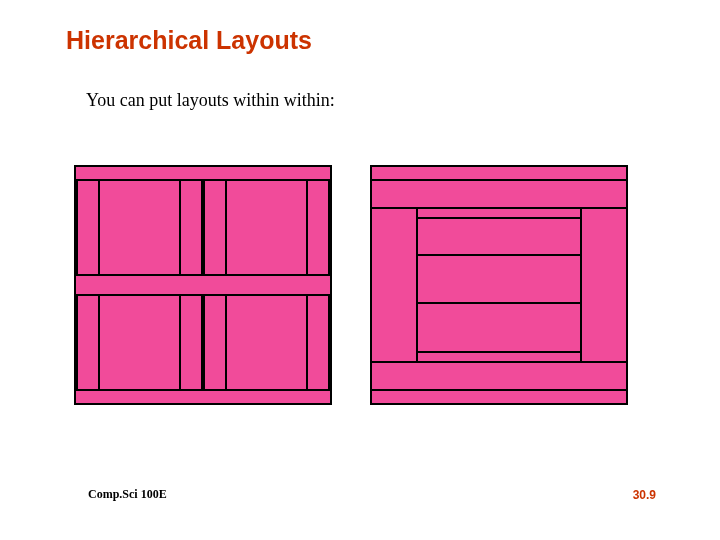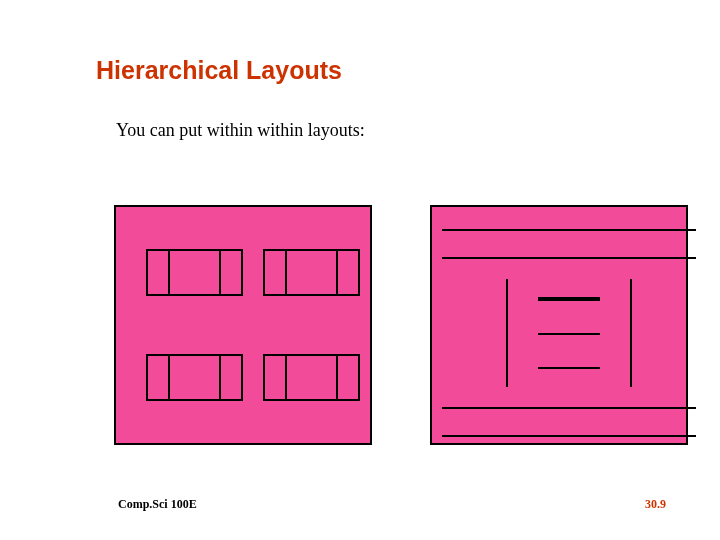--- a/index.html
+++ b/index.html
@@ -1,15 +1,15 @@
 <!DOCTYPE html>
 <html><head>
 <meta charset="utf-8">
 <style>
-  * { box-sizing: border-box; margin: 10px; padding: 0; }
+  * { box-sizing: border-box; margin: 0; padding: 0; }
   body {
     width: 720px;
     height: 540px;
     background: #fff;
     font-family: Arial, Helvetica, sans-serif;
     position: relative;
   }
   .title {
     position: absolute;
     left: 66px;
@@ -35,21 +35,21 @@
     color: #000;
     font-family: "Times New Roman", Times, serif;
   }
   .footer-right {
     position: absolute;
     right: 64px;
     bottom: 38px;
     font-size: 12px;
     font-weight: bold;
     color: #cc3300;
-    font-family: Liberation Serif, serif;
+    font-family: Liberation Sans, sans-serif;
   }
   .diagrams {
     position: absolute;
     left: 74px;
     top: 165px;
     display: flex;
     gap: 38px;
   }
   .panel {
     width: 258px;
@@ -168,21 +168,21 @@
   .panel-right .centerstack { gap: 10px; padding: 8px 0;}
   .panel-right .middle { padding: 0; }
   .panel-right .west, .panel-right .east { border-top:0; border-bottom:0; }
   .panel-right .west { border-right:2px solid #000; border-left:0;}
   .panel-right .east { border-left:2px solid #000; border-right:0;}
 </style>
 </head>
 <body>
 
 <div class="title">Hierarchical Layouts</div>
-<div class="subtitle">You can put within within layouts:</div>
+<div class="subtitle">You can put layouts within within:</div>
 
 <div class="diagrams">
   <div class="panel panel-left">
     <div class="panel-left-inner">
       <div class="row2">
         <div class="cell"></div>
         <div class="cell"></div>
       </div>
       <div class="row2">
         <div class="cell"></div>

